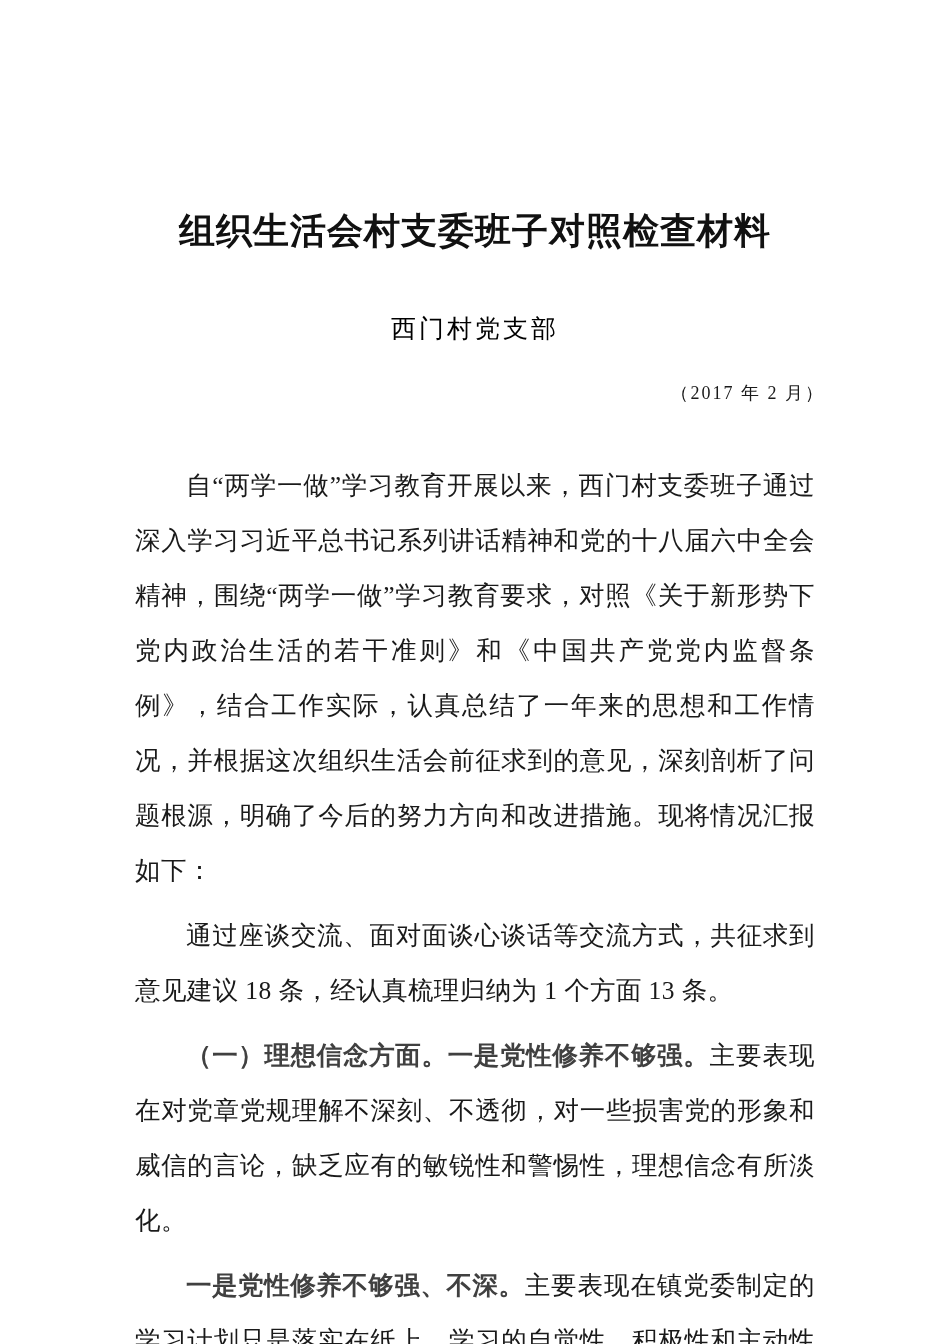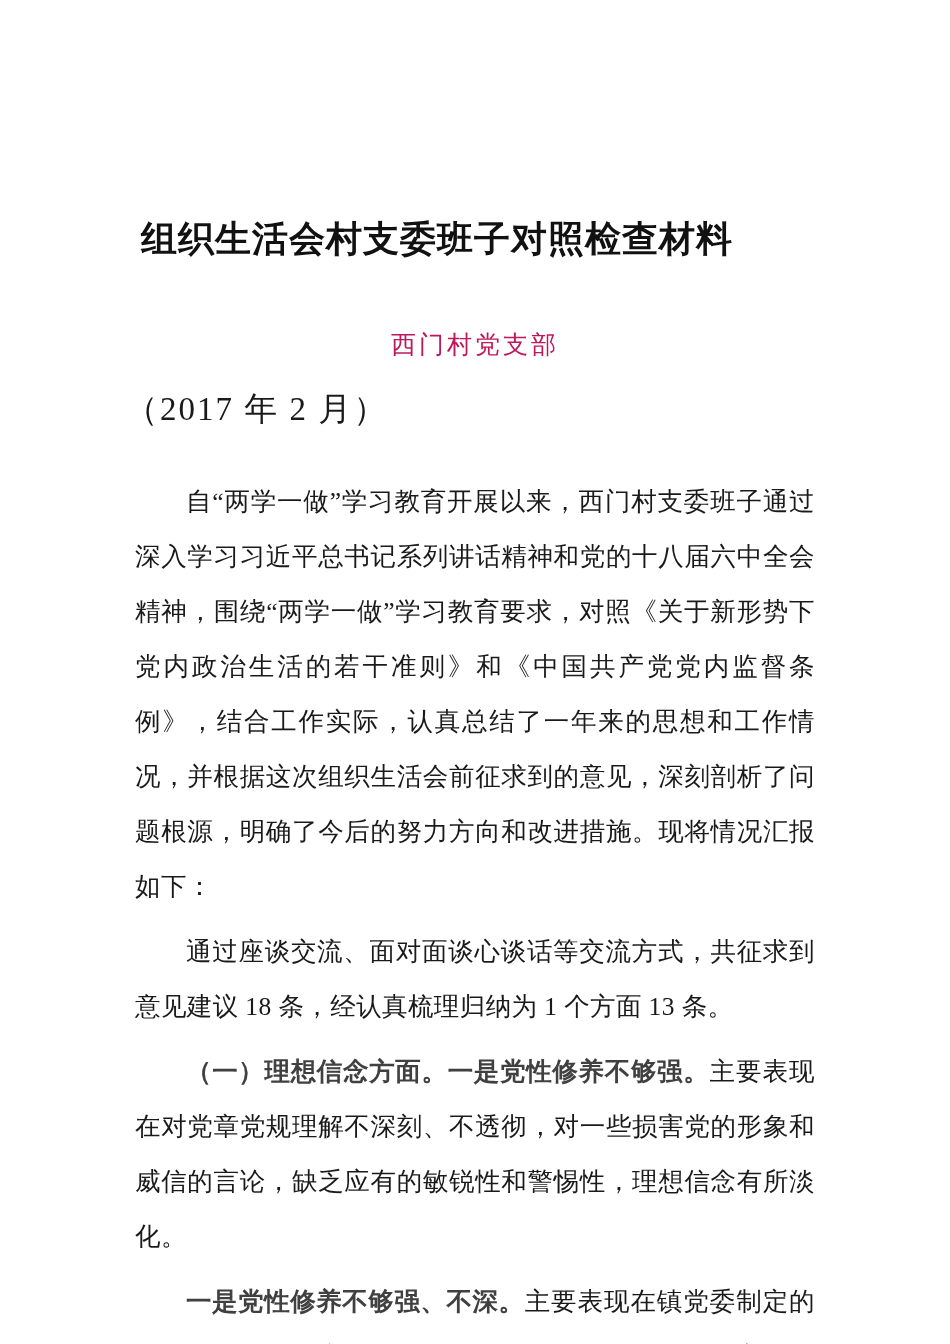--- a/index.html
+++ b/index.html
@@ -26,42 +26,43 @@
     top: 0;
     width: 700px;
   }
 
   
   .doc-title {
     font-family: "Liberation Serif", "DejaVu Serif", serif;
     font-weight: bold;
     font-size: 36px;
     line-height: 46px;
+    text-align: center;
     letter-spacing: 1px;
-    margin: 16px;
+    margin: 8px;
     padding-top: 200px;
     color: #111111;
   }
 
   .doc-subtitle {
     font-family: "Liberation Serif", "DejaVu Serif", serif;
     font-size: 25px;
     line-height: 34px;
     text-align: center;
     letter-spacing: 3px;
     margin: 0;
     padding-top: 50px;
-    color: #be185d;
+    color: #000000;
   }
 
   .doc-date {
     font-family: "Liberation Serif", "DejaVu Serif", serif;
-    font-size: 33px;
+    font-size: 18px;
     line-height: 34px;
-    text-align: left;
+    text-align: right;
     letter-spacing: 2px;
     margin: 0;
     padding-top: 30px;
     color: #1a1a1a;
   }
 
   
   .body-block {
     padding-top: 38px;
   }

